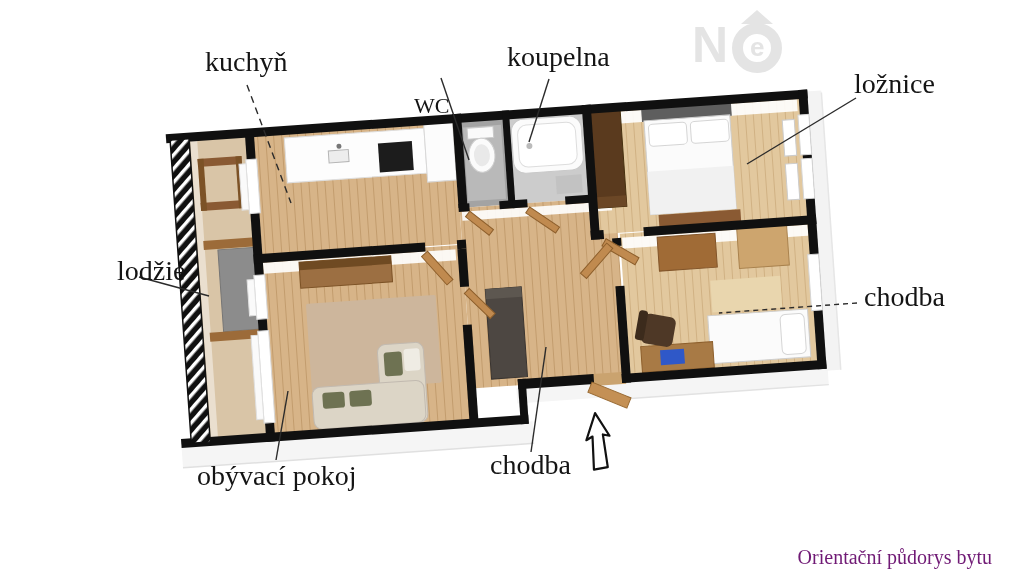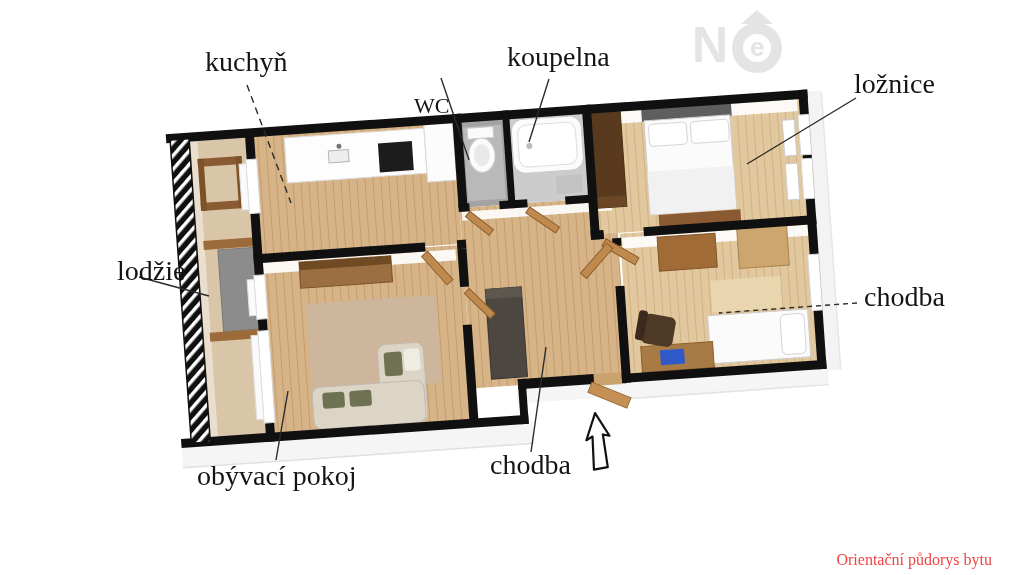--- a/index.html
+++ b/index.html
@@ -2,21 +2,21 @@
 <html><head>
 <meta charset="utf-8">
 <style>
   html,body{margin:0;padding:0;background:#ffffff;}
   .stage{position:relative;width:1024px;height:575px;background:#ffffff;overflow:hidden;
          font-family:"Liberation Serif",serif;}
   .plan-svg{position:absolute;left:0;top:0;}
   .lbl{position:absolute;font-family:"Liberation Serif",serif;font-size:28px;color:#141414;
        white-space:nowrap;line-height:1.05;}
   .lbl.small{font-size:22px;margin-top:48px;}
-  .attribution{position:absolute;right:32px;bottom:6px;font-size:16px;color:#ef4444;
+  .attribution{position:absolute;right:32px;bottom:6px;font-size:20px;color:#701a75;
        font-family:"Liberation Serif",serif;}
   
   .logo{position:absolute;left:692px;top:16px;display:flex;align-items:center;height:58px;
         font-family:"Liberation Sans",sans-serif;font-weight:700;color:#e4e4e4;}
   .logo .lg-n,.logo .lg-xt{font-size:50px;letter-spacing:1px;line-height:1;}
   .lg-o{position:relative;width:50px;height:50px;box-sizing:border-box;margin:6px 3px 0 3px;
         border:11px solid #e4e4e4;border-radius:50%;display:flex;align-items:center;justify-content:center;}
   .lg-e{font-size:26px;line-height:1;color:#e4e4e4;margin-top:-2px;}
   .lg-roof{position:absolute;left:50%;top:-24px;transform:translateX(-50%);
         width:0;height:0;border-left:16px solid transparent;border-right:16px solid transparent;

